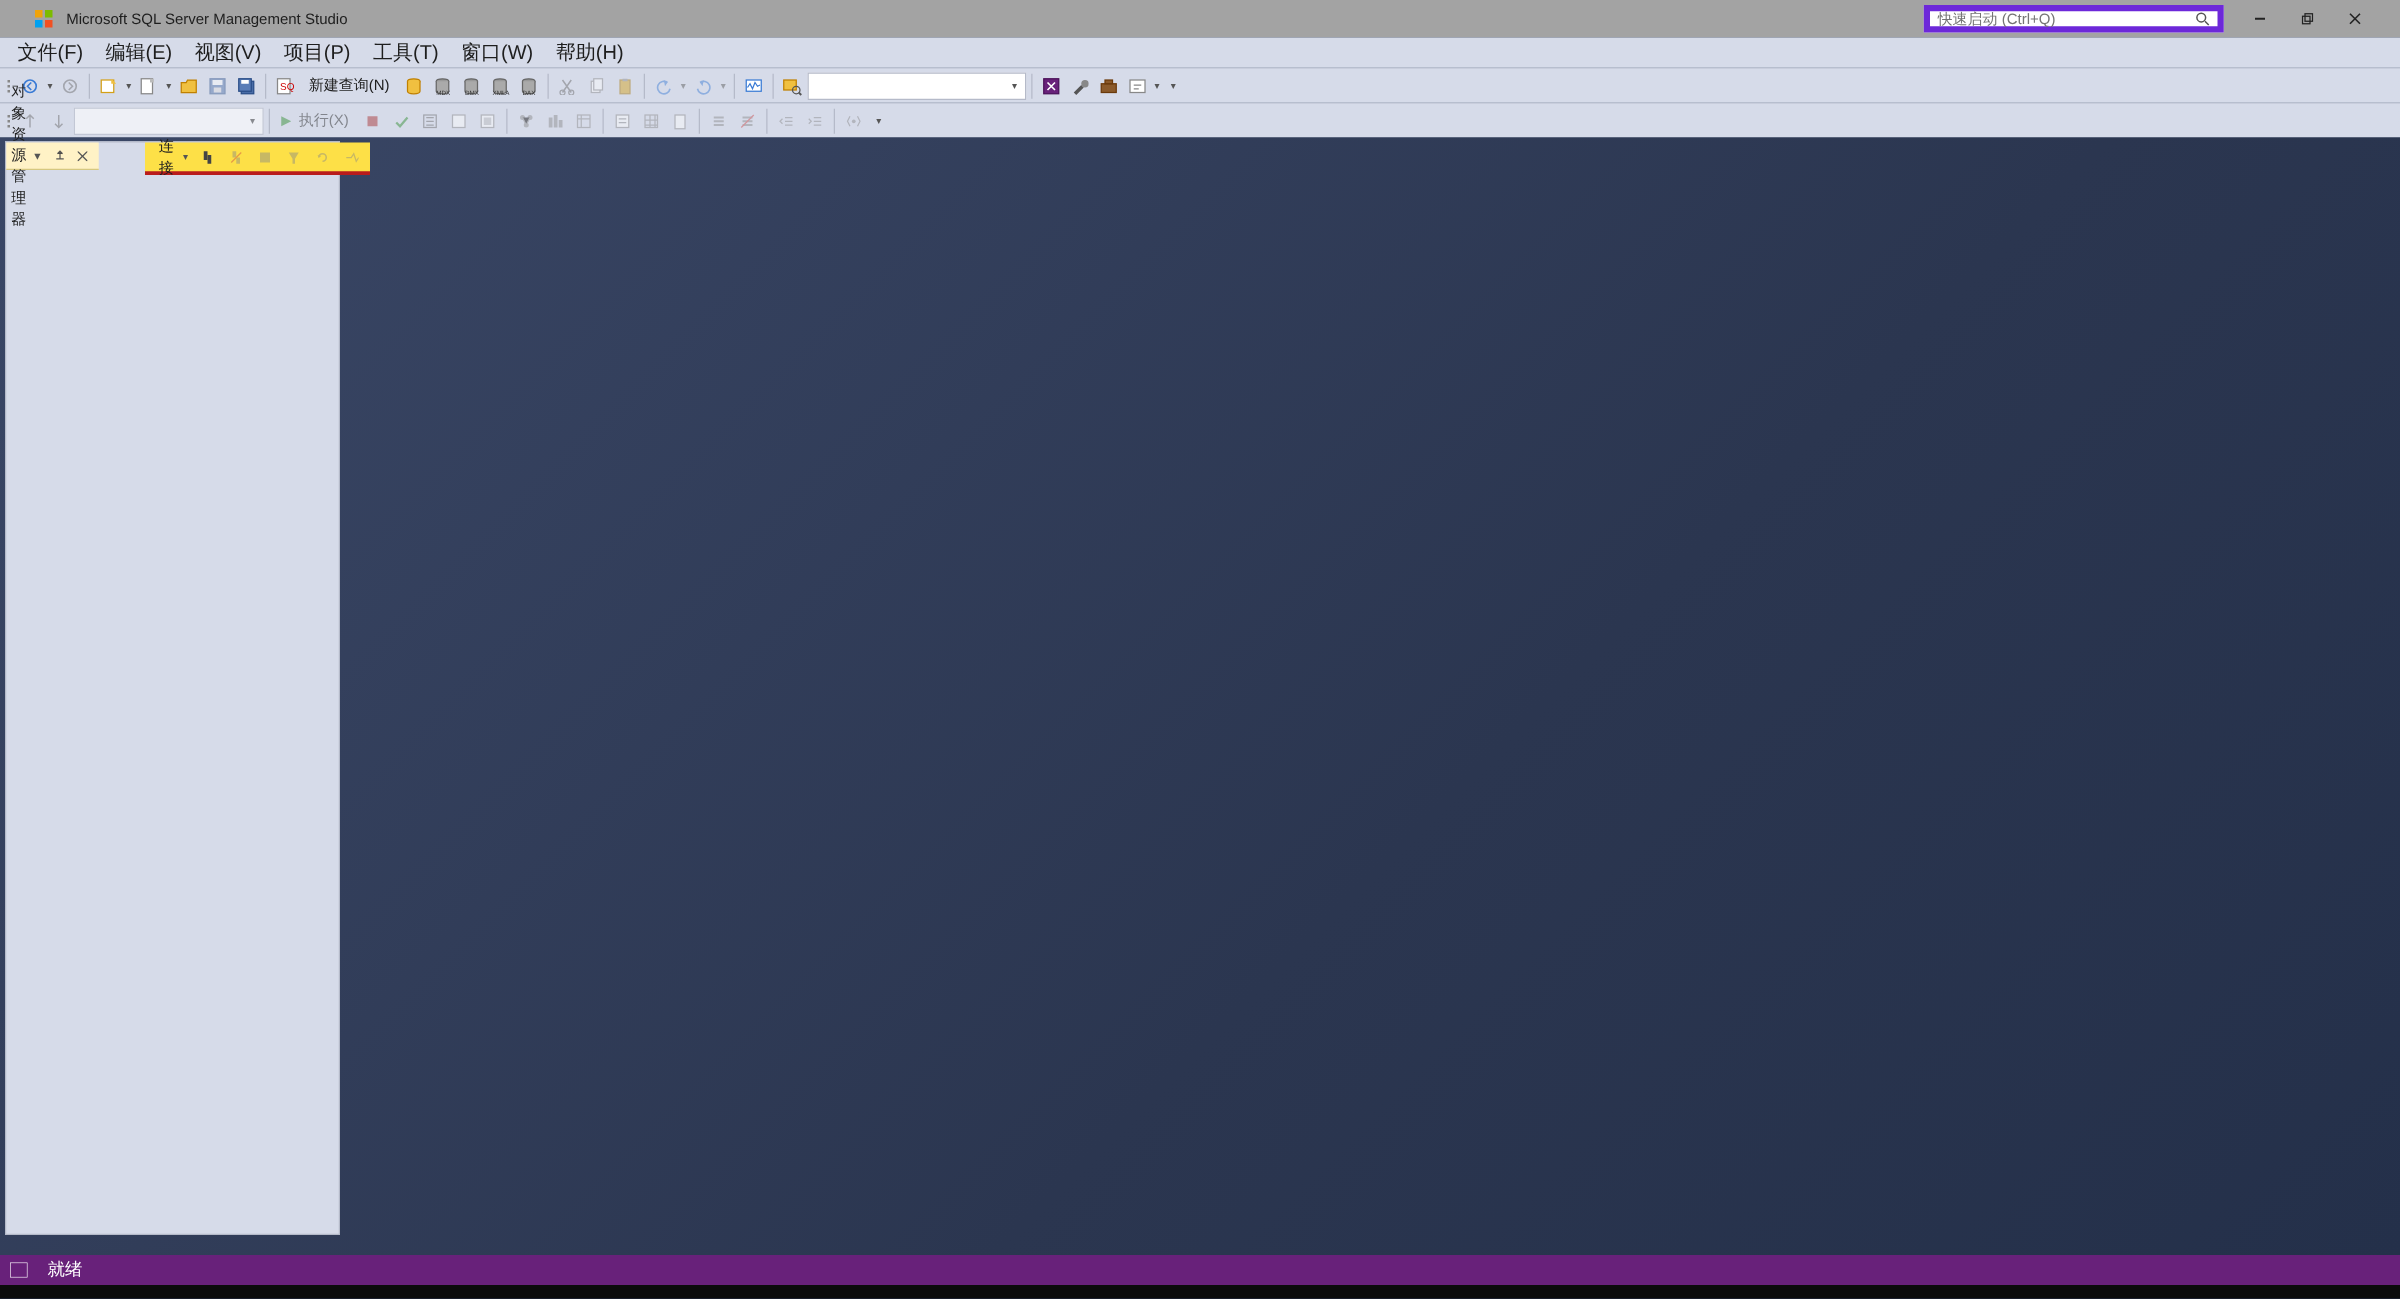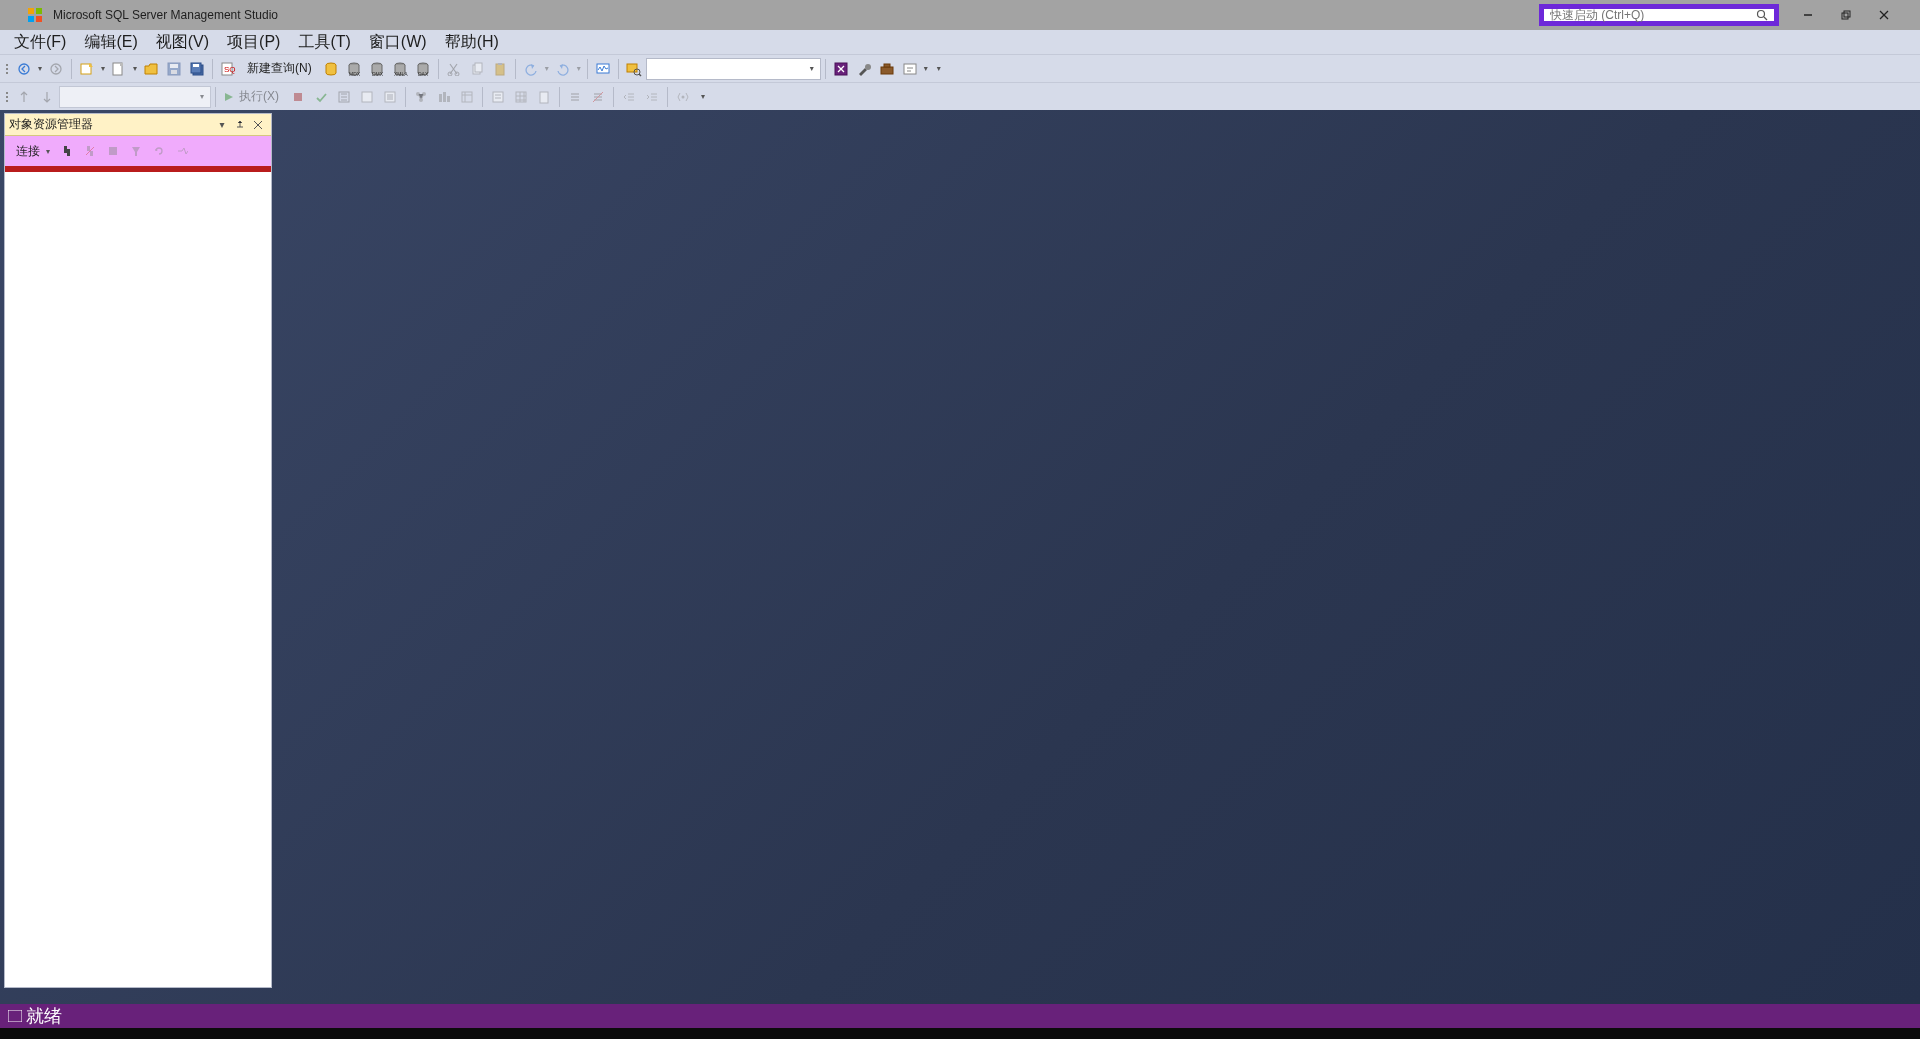--- a/index.html
+++ b/index.html
@@ -29,29 +29,29 @@
 .tb-drop { width: 8px; font-size: 8px; color: #555; text-align: center; }
 .tb-text { font-size: 12px; color: #1e1e1e; padding: 0 4px; }
 .tb-combo { height: 22px; border: 1px solid #b5bac9; background: #fff; font-size: 12px; padding: 0 4px; display: flex; align-items: center; justify-content: space-between; }
 .tb-combo.w150 { width: 152px; }
 .tb-combo.w170 { width: 175px; }
 
 
 .main { flex: 1; display: flex; background: linear-gradient(135deg, #3a4766 0%, #2b3650 60%, #24304a 100%); position: relative; }
 
 
-.panel { width: 268px; background: #d6dbe9; display: flex; flex-direction: column; margin: 3px 0 16px 4px; border: 1px solid #b5bac9; }
+.panel { width: 268px; background: #d6dbe9; display: flex; flex-direction: row; margin: 3px 0 16px 4px; border: 1px solid #b5bac9; gap: 37px; }
 .panel-header { height: 22px; background: #fff2c6; border-bottom: 1px solid #d6c880; display: flex; align-items: center; padding: 0 4px; }
 .panel-title { font-size: 12px; color: #1e1e1e; flex: 1; }
 .panel-hbtn { width: 18px; height: 18px; display: flex; align-items: center; justify-content: center; font-size: 10px; color: #555; cursor: default; }
-.panel-toolbar { height: 36px; background: #f0abfc; display: flex; align-items: center; padding: 0 4px; gap: 1px; border-bottom: 6px solid #b91c1c; }
+.panel-toolbar { height: 26px; background: #fde047; display: flex; align-items: center; padding: 0 4px; gap: 1px; border-bottom: 3px solid #b91c1c; }
 .panel-body { flex: 1; background: #fff; }
 
 
-.status-bar { height: 24px; background: #68217a; color: #fff; display: flex; align-items: center; padding: 0 8px; font-size: 18px; gap: 4px; }
+.status-bar { height: 24px; background: #68217a; color: #fff; display: flex; align-items: center; padding: 0 8px; font-size: 14px; gap: 16px; }
 .status-spacer { flex: 1; }
 
 
 .taskbar-strip { height: 11px; background: #0b0b0b; }
 
 
 .ic { display: inline-flex; align-items: center; justify-content: center; }
 svg { display: block; }
 </style>
 </head>

